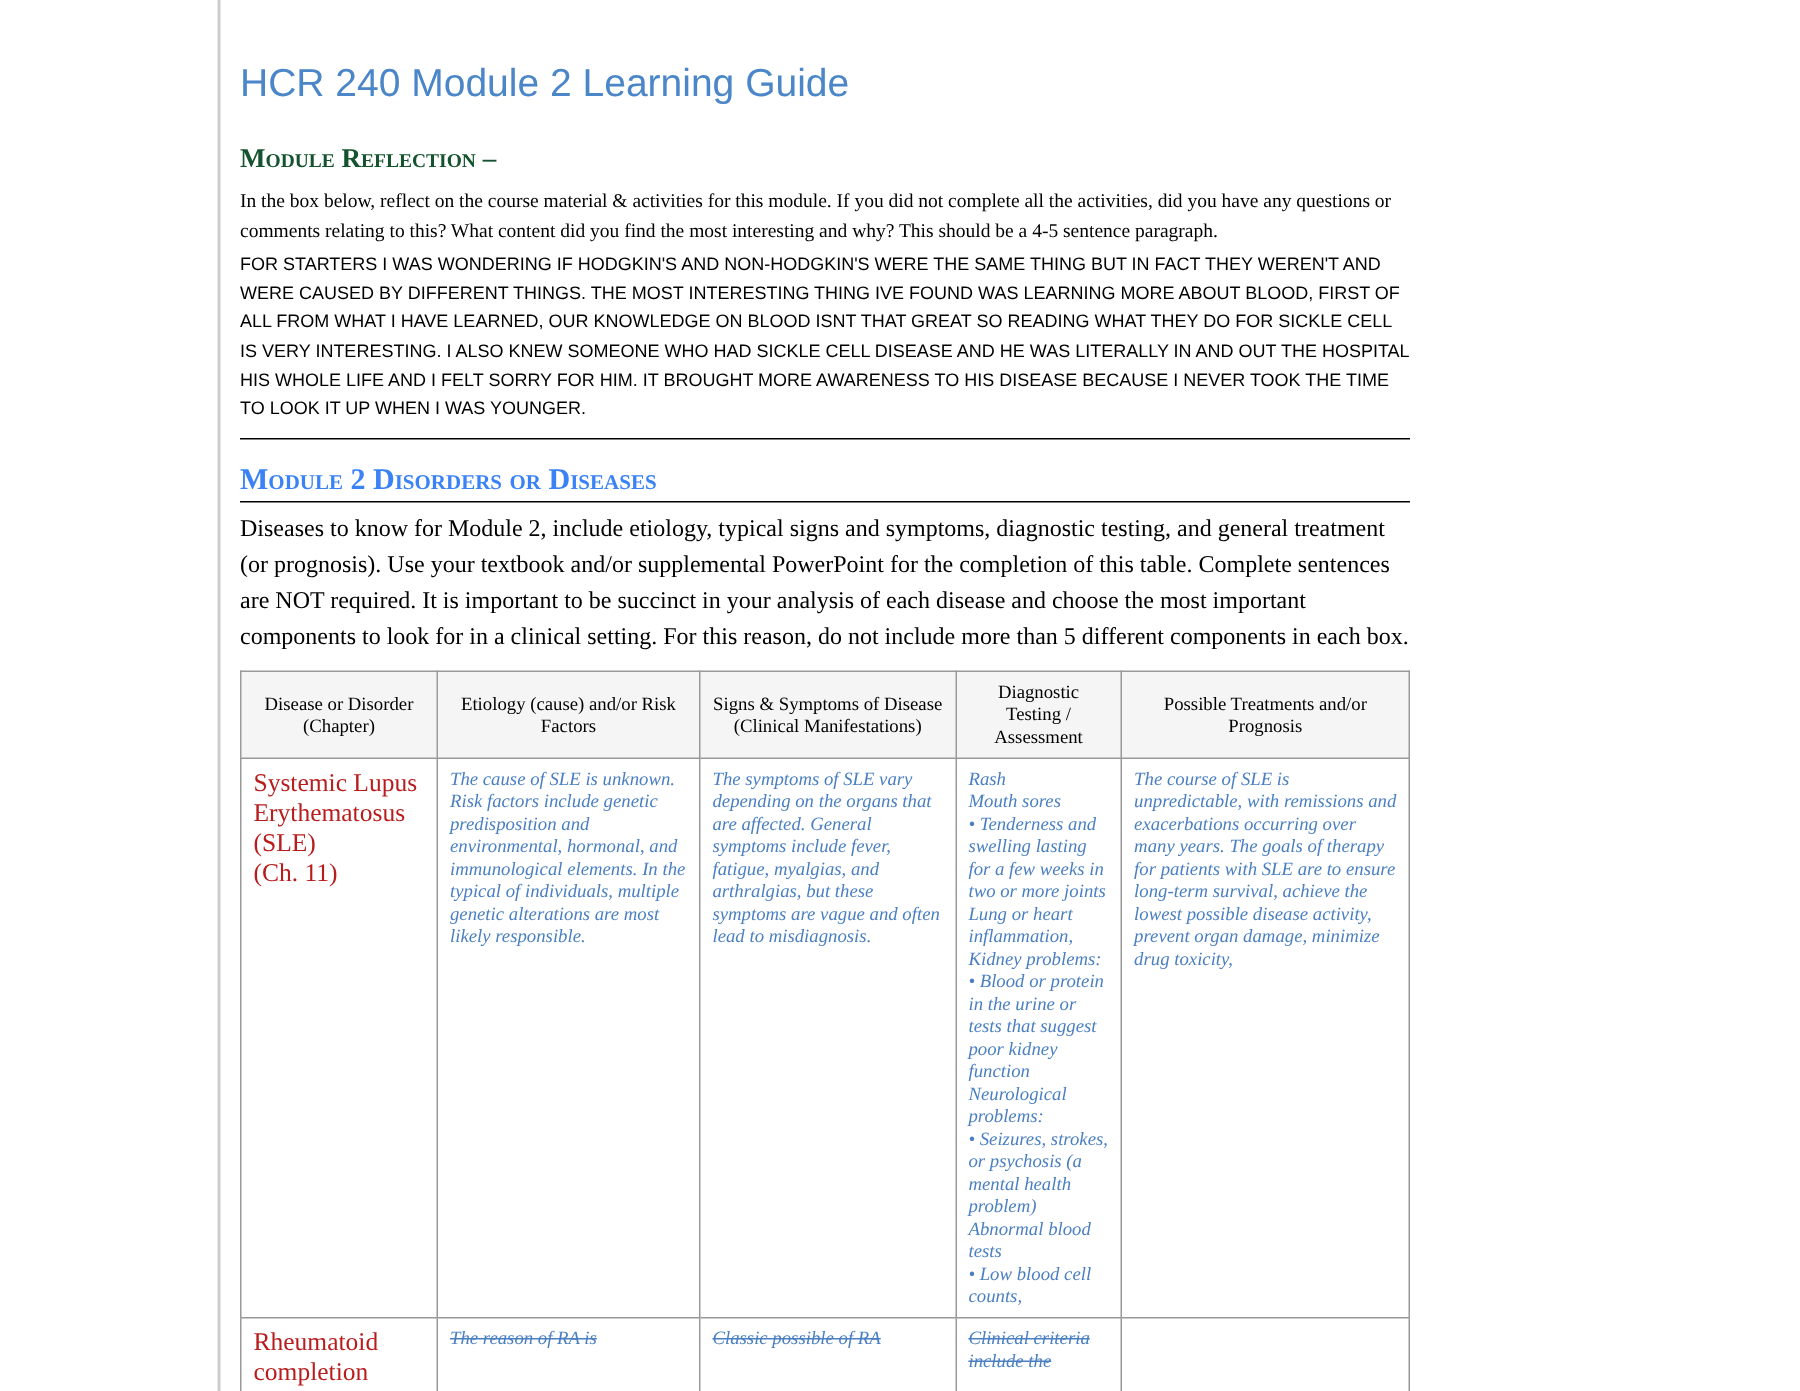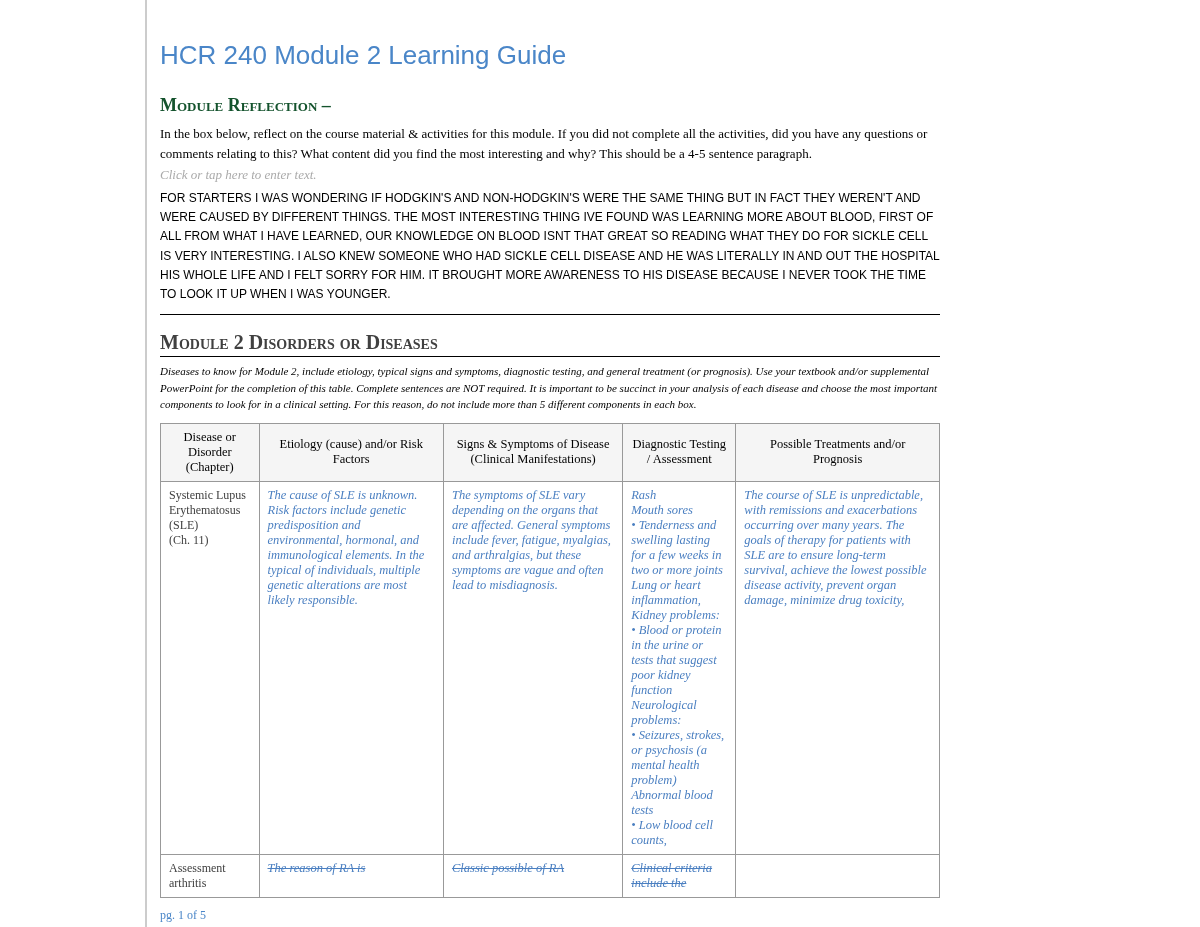--- a/index.html
+++ b/index.html
@@ -58,33 +58,32 @@
       line-height: 1.6;
       text-transform: uppercase;
       font-family: Liberation Sans, sans-serif;
       margin-bottom: 16px;
       border-bottom: 1px solid #000;
       padding-bottom: 10px;
     }
     h2.module2-title {
       font-size: 20px;
       font-weight: bold;
-      color: #404040;
+      color: #3b82f6;
       font-family: 'Times New Roman', serif;
       margin-bottom: 6px;
       border-bottom: 1px solid #000;
       padding-bottom: 2px;
     }
     .module2-title .cap {
       font-variant: small-caps;
       font-weight: bold;
     }
     .module2-desc {
-      font-size: 11px;
-      font-style: italic;
+      font-size: 16px;
       line-height: 1.5;
       margin-bottom: 10px;
     }
     table.disease-table {
       width: 100%;
       border-collapse: collapse;
       font-size: 12.5px;
     }
     table.disease-table th {
       border: 1px solid #999;
@@ -99,22 +98,22 @@
       border: 1px solid #999;
       padding: 6px 8px;
       vertical-align: top;
       font-family: 'Times New Roman', serif;
     }
     .italic-blue {
       color: #4a7fc1;
       font-style: italic;
     }
     .disease-name {
-      font-size: 12px;
-      color: #404040;
+      font-size: 17px;
+      color: #b91c1c;
     }
     .page-footer {
       margin-top: 10px;
       color: #4a86c8;
       font-size: 12px;
     }
     .strikethrough {
       text-decoration: line-through;
     }
   </style>
@@ -123,21 +122,20 @@
 
 <div class="page">
   <div class="left-bar"></div>
 
   <h1 class="main-title">HCR 240 Module 2 Learning Guide</h1>
 
   <div class="module-reflection-title">
     <span class="cap">Module Reflection –</span>
   </div>
   <p class="reflection-desc">In the box below, reflect on the course material &amp; activities for this module.  If you did not complete all the activities, did you have any questions or comments relating to this?  What content did you find the most interesting and why?  This should be a 4-5 sentence paragraph.</p>
-  <p class="click-placeholder">Click or tap here to enter text.</p>
   <div class="reflection-content">FOR STARTERS I WAS WONDERING IF HODGKIN'S AND NON-HODGKIN'S WERE THE SAME THING BUT IN FACT THEY WEREN'T AND WERE CAUSED BY DIFFERENT THINGS. THE MOST INTERESTING THING IVE FOUND WAS LEARNING MORE ABOUT BLOOD, FIRST OF ALL FROM WHAT I HAVE LEARNED, OUR KNOWLEDGE ON BLOOD ISNT THAT GREAT SO READING WHAT THEY DO FOR SICKLE CELL IS VERY INTERESTING. I ALSO KNEW SOMEONE WHO HAD SICKLE CELL DISEASE AND HE WAS LITERALLY IN AND OUT THE HOSPITAL HIS WHOLE LIFE AND I FELT SORRY FOR HIM. IT BROUGHT MORE AWARENESS TO HIS DISEASE BECAUSE I NEVER TOOK THE TIME TO LOOK IT UP WHEN I WAS YOUNGER.</div>
 
   <h2 class="module2-title">
     <span class="cap">Module 2 Disorders or Diseases</span>
   </h2>
   <p class="module2-desc">Diseases to know for Module 2, include etiology, typical signs and symptoms, diagnostic testing, and general treatment (or prognosis).  Use your textbook and/or supplemental PowerPoint for the completion of this table.  Complete sentences are NOT required.  It is important to be succinct in your analysis of each disease and choose the most important components to look for in a clinical setting. For this reason, do not include more than 5 different components in each box.</p>
 
   <table class="disease-table">
     <thead>
       <tr>
@@ -172,21 +170,21 @@
             Abnormal blood tests<br>
             • Low blood cell counts,
           </span>
         </td>
         <td>
           <span class="italic-blue">The course of SLE is unpredictable, with remissions and exacerbations occurring over many years. The goals of therapy for patients with SLE are to ensure long-term survival, achieve the lowest possible disease activity, prevent organ damage, minimize drug toxicity,</span>
         </td>
       </tr>
       <tr>
         <td>
-          <span class="disease-name">Assessment arthritis</span>
+          <span class="disease-name">Rheumatoid completion</span>
         </td>
         <td>
           <span class="italic-blue strikethrough">The reason of RA is</span>
         </td>
         <td>
           <span class="italic-blue strikethrough">Classic possible of RA</span>
         </td>
         <td>
           <span class="italic-blue strikethrough">Clinical criteria include the</span>
         </td>

